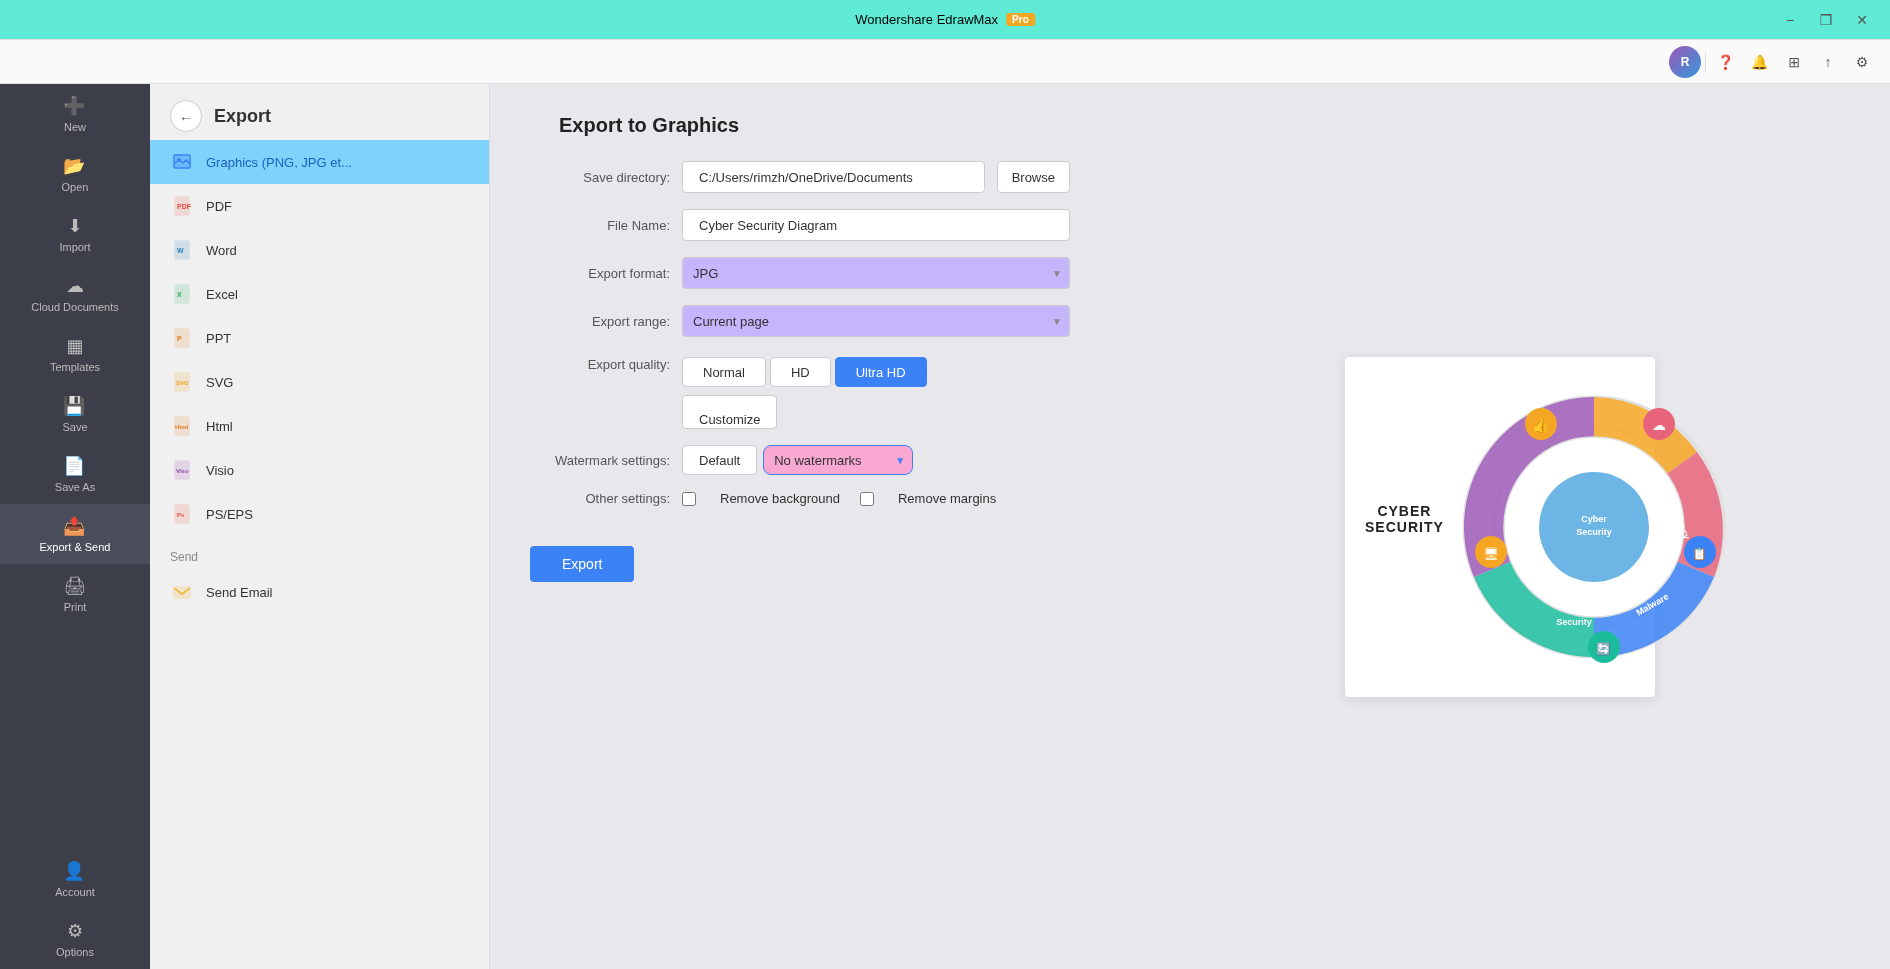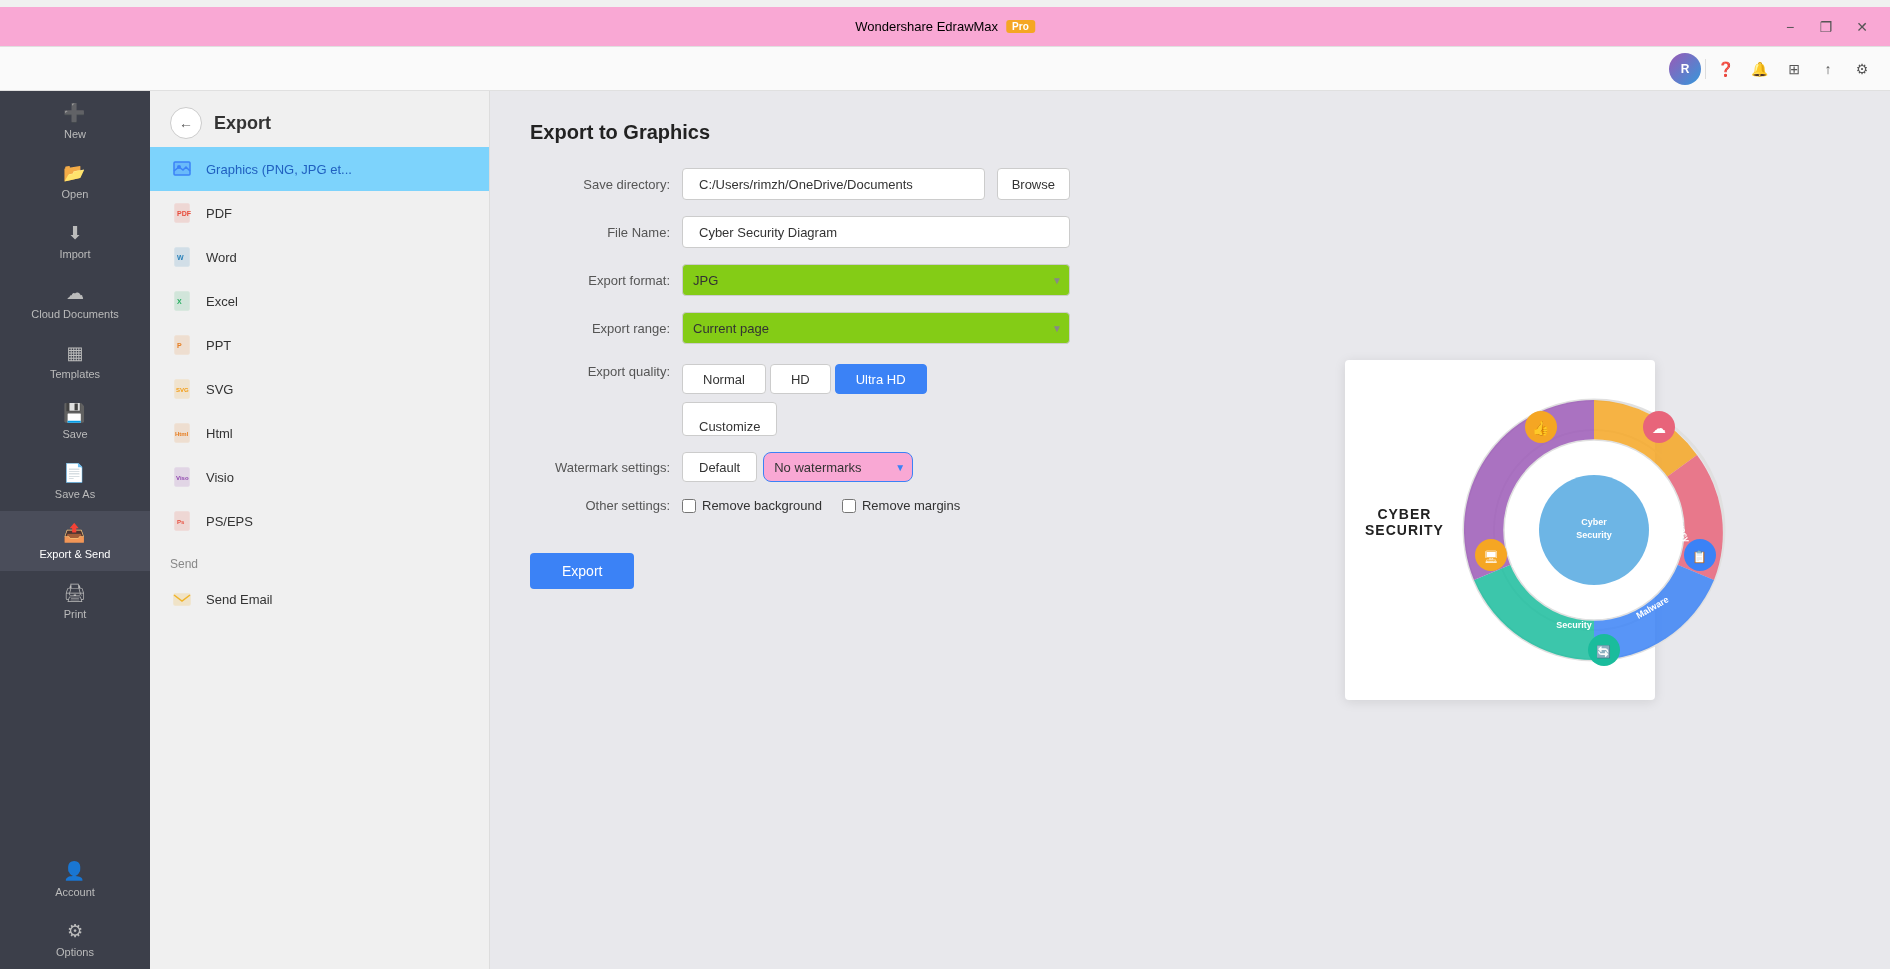--- a/index.html
+++ b/index.html
@@ -10,28 +10,27 @@
       font-size: 13px;
       background: #f0f0f0;
       overflow: hidden;
       display: flex;
       flex-direction: column;
     }
 
     
     .titlebar {
       height: 40px;
-      background: #f9a8d4;
+      background: #5eead4;
       display: flex;
       align-items: center;
       justify-content: space-between;
       padding: 0 12px;
       border-bottom: 1px solid #e0e0e0;
       flex-shrink: 0;
-      margin-top: 7px;
     }
     .titlebar-center {
       position: absolute;
       left: 50%;
       transform: translateX(-50%);
       display: flex;
       align-items: center;
       gap: 8px;
     }
     .pro-badge {
@@ -222,20 +221,21 @@
     .export-form {
       width: 620px;
       padding: 30px 40px;
       flex-shrink: 0;
     }
     .export-form-title {
       font-size: 20px;
       font-weight: 600;
       color: #222;
       margin-bottom: 24px;
+      margin-left: 29px;
     }
 
     .form-row {
       display: flex;
       align-items: center;
       margin-bottom: 16px;
       gap: 12px;
     }
     .form-label {
       width: 140px;
@@ -271,21 +271,21 @@
       flex: 1;
       position: relative;
     }
     .form-select {
       width: 100%;
       height: 32px;
       border: 1px solid #ccc;
       border-radius: 4px;
       padding: 0 10px;
       font-size: 13px;
-      background: #84cc16;
+      background: #c4b5fd;
       color: #333;
       appearance: none;
       cursor: pointer;
     }
     .select-arrow {
       position: absolute;
       right: 8px;
       top: 50%;
       transform: translateY(-50%);
       pointer-events: none;
@@ -377,21 +377,21 @@
 
     
     .checkbox-group {
       display: flex;
       gap: 20px;
       align-items: center;
     }
     .checkbox-label {
       display: flex;
       align-items: center;
-      gap: 6px;
+      gap: 24px;
       cursor: pointer;
       font-size: 13px;
       color: #333;
     }
     .checkbox-input {
       width: 14px;
       height: 14px;
       cursor: pointer;
     }
 

